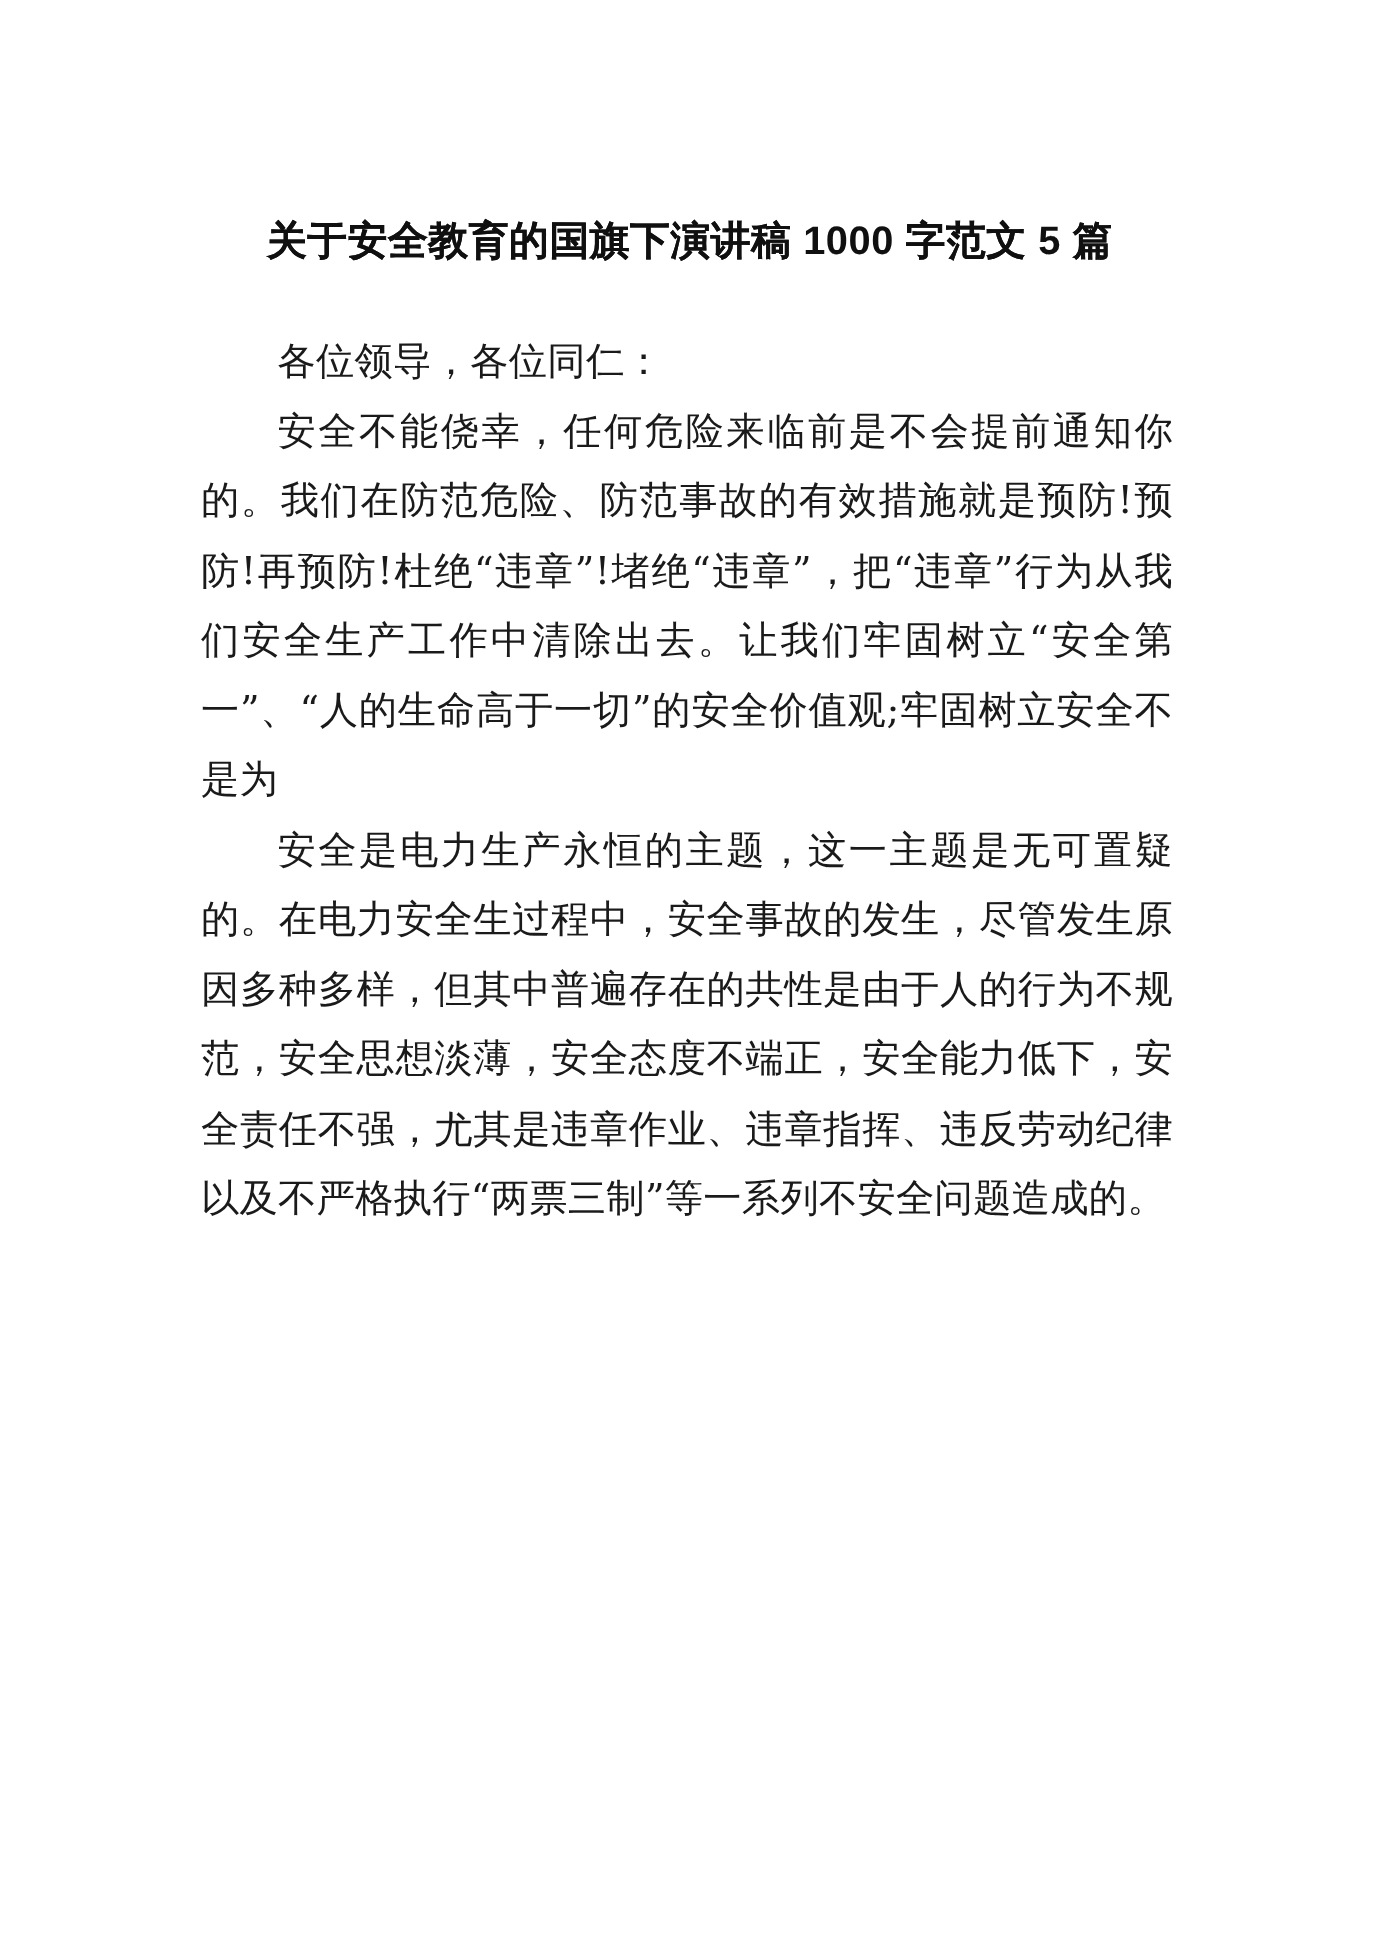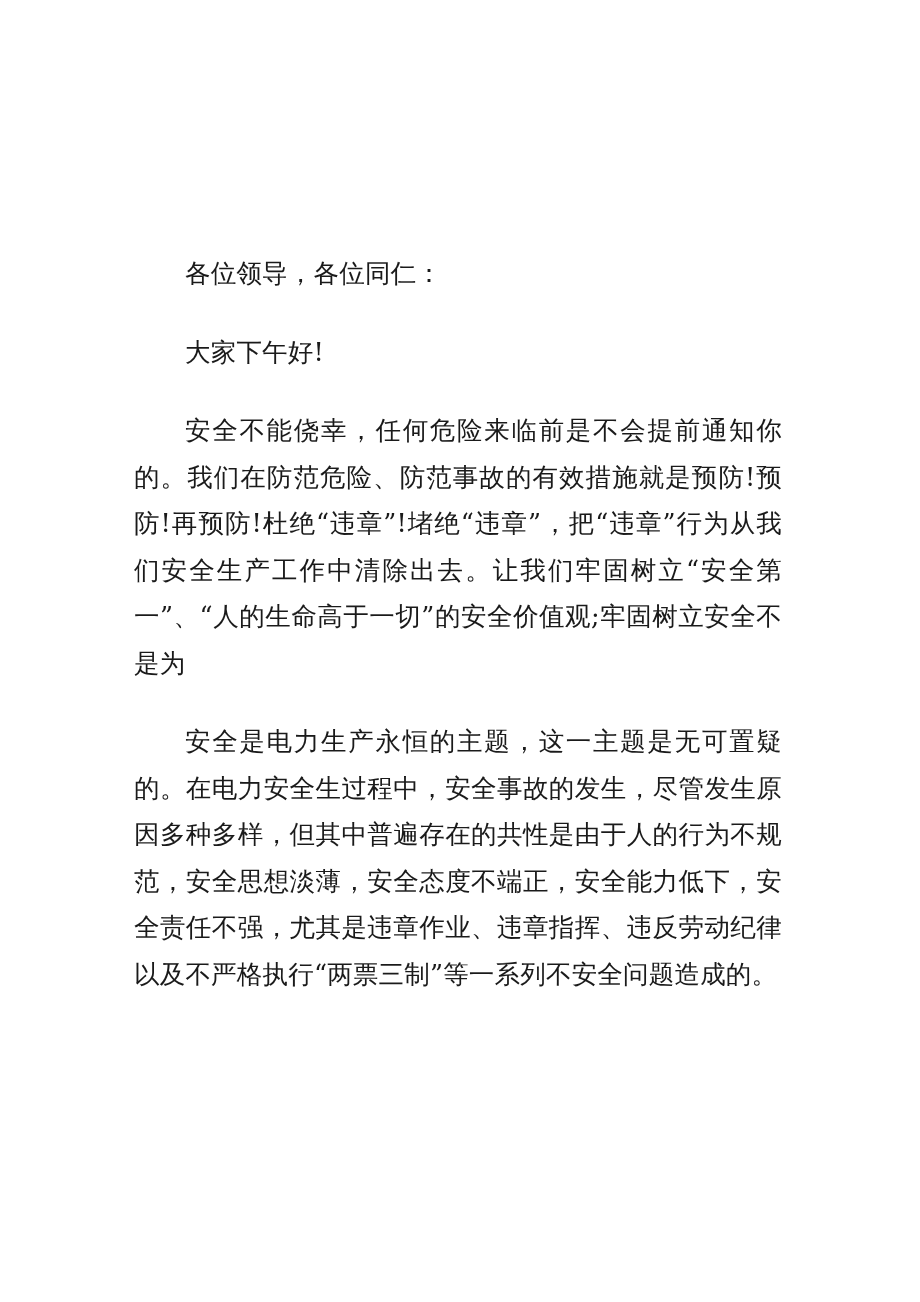--- a/index.html
+++ b/index.html
@@ -58,43 +58,42 @@
     color: #1a1a1a;
     text-align: justify;
     text-justify: inter-character;
     letter-spacing: 0.2px;
     word-break: break-all;
     -webkit-font-smoothing: antialiased;
   }
 
   .para.indent {
     text-indent: 2em;
-    margin-top: 32px;
   }
 
   
   .para.short {
     text-align: left;
   }
 
   
   .para, .doc-title {
     -webkit-text-stroke: 0.01px currentColor;
   }
 </style>
 </head>
 <body>
 
 <div class="page">
 
+  <h1 class="doc-title">关于安全教育的国旗下演讲稿 1000 字范文 5 篇</h1>
 
   <div class="body-block">
     <p class="para indent short">各位领导，各位同仁：</p>
 
-    <p class="para indent short">大家下午好!</p>
 
 
     <p class="para indent">安全不能侥幸，任何危险来临前是不会提前通知你的。我们在防范危险、防范事故的有效措施就是预防!预防!再预防!杜绝“违章”!堵绝“违章”，把“违章”行为从我们安全生产工作中清除出去。让我们牢固树立“安全第一”、“人的生命高于一切”的安全价值观;牢固树立安全不是为</p>
 
     <p class="para indent">安全是电力生产永恒的主题，这一主题是无可置疑的。在电力安全生过程中，安全事故的发生，尽管发生原因多种多样，但其中普遍存在的共性是由于人的行为不规范，安全思想淡薄，安全态度不端正，安全能力低下，安全责任不强，尤其是违章作业、违章指挥、违反劳动纪律以及不严格执行“两票三制”等一系列不安全问题造成的。</p>
   </div>
 
 </div>
 
 </body></html>

